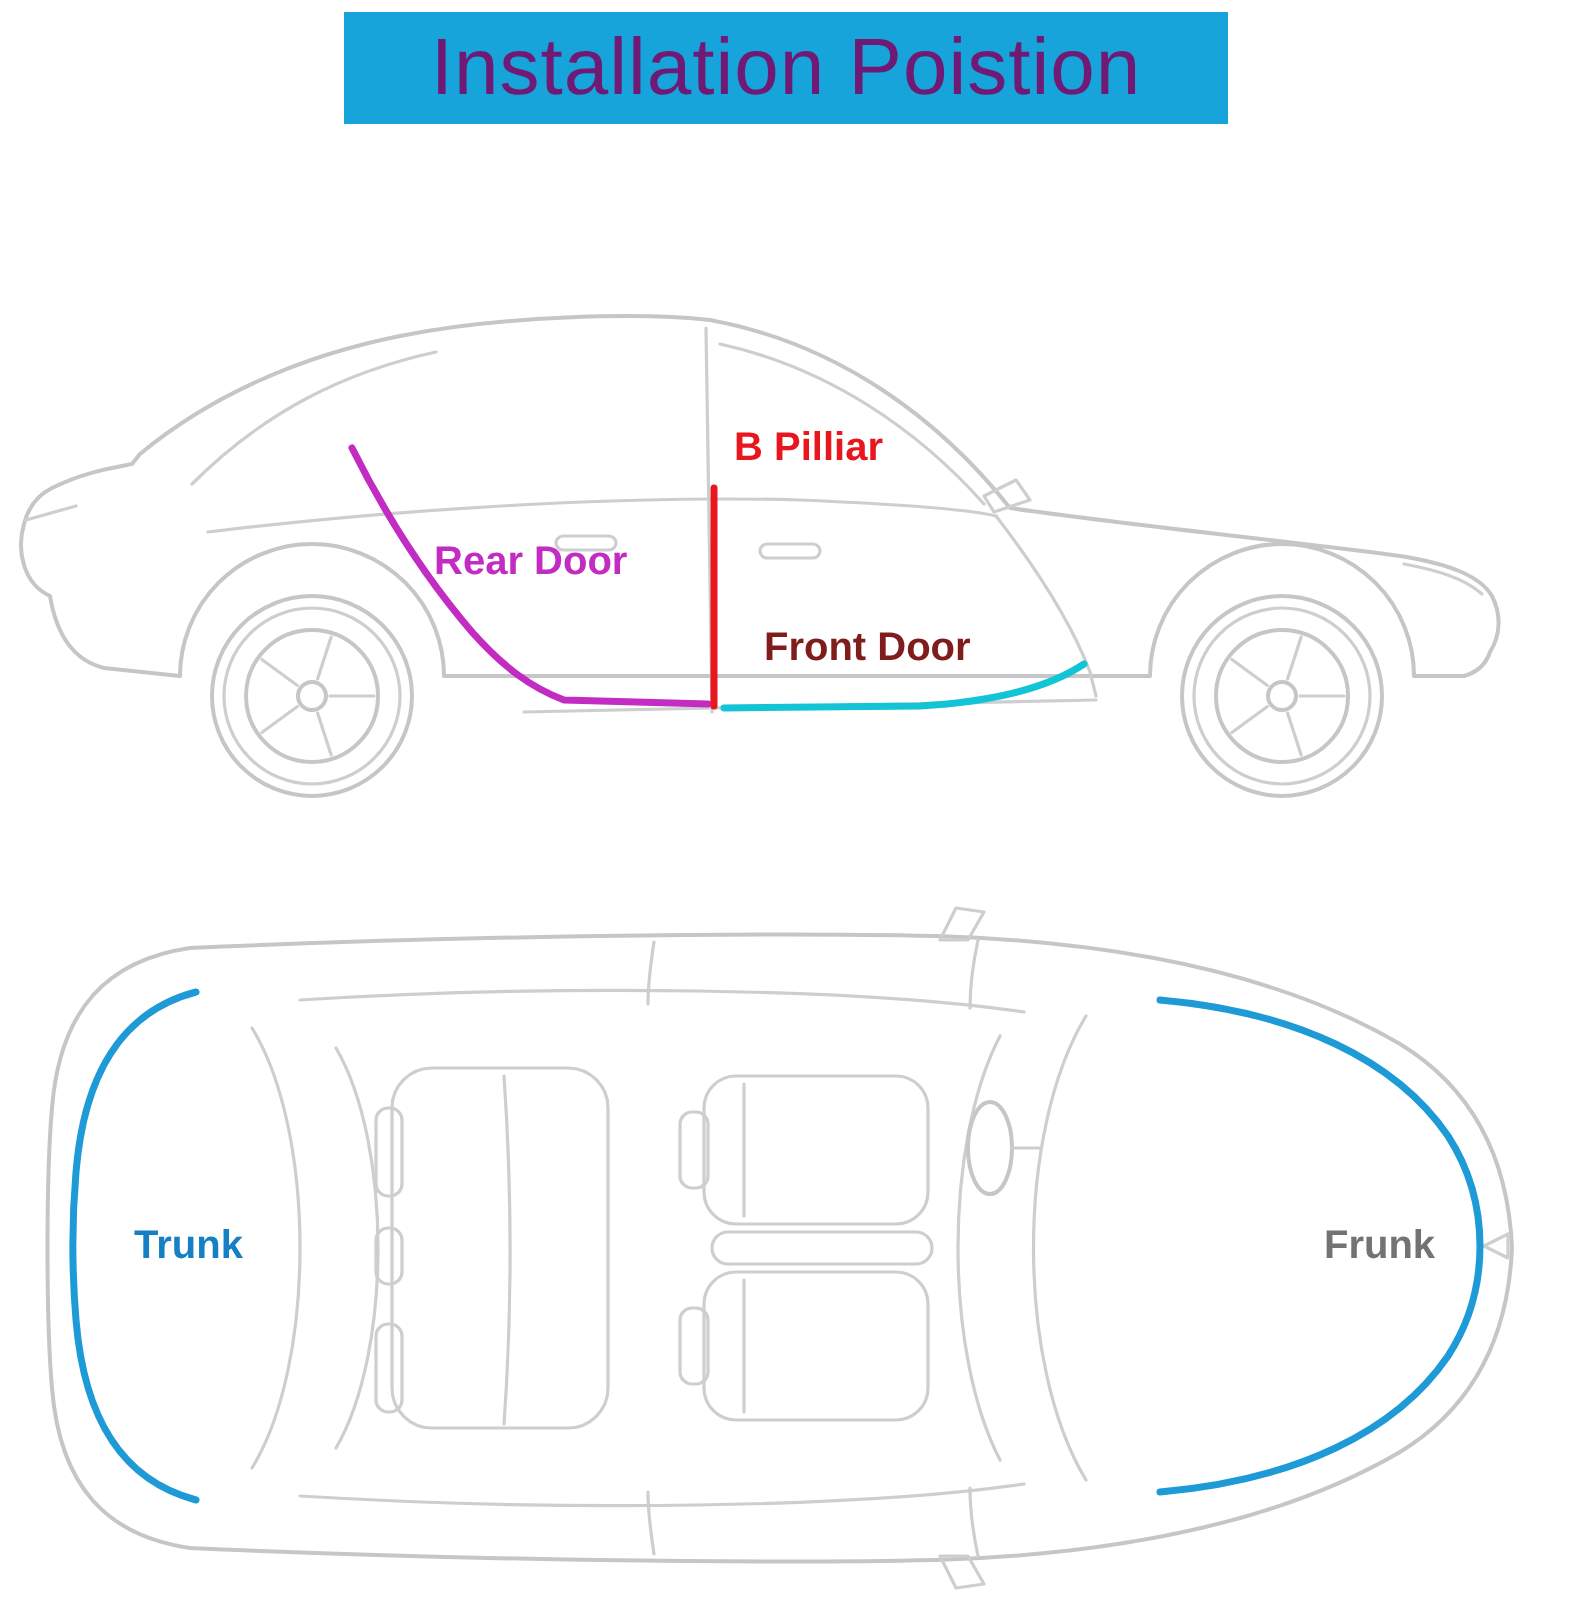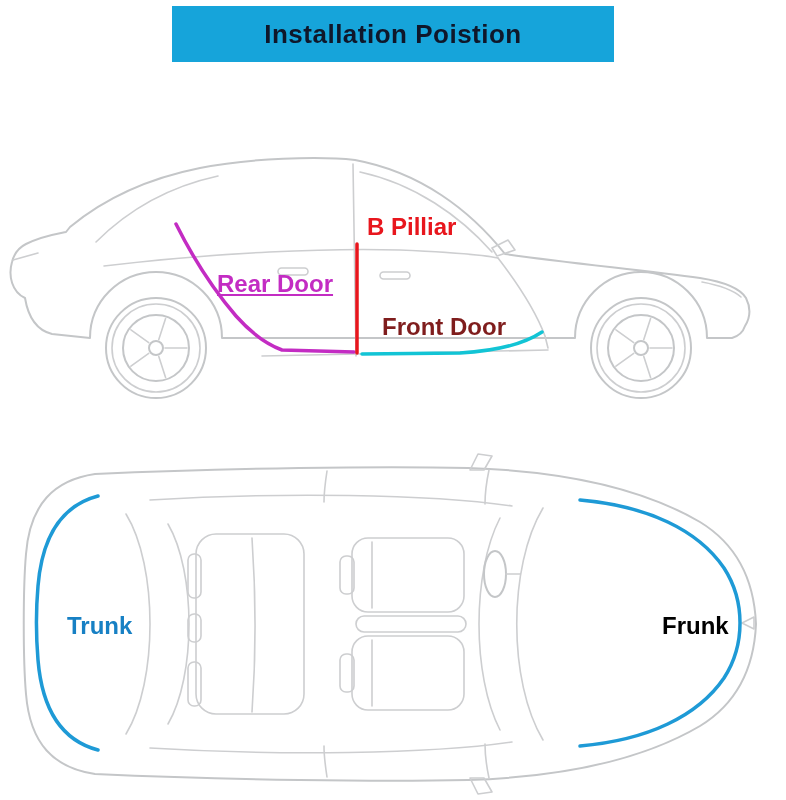--- a/index.html
+++ b/index.html
@@ -5,34 +5,34 @@
   html,body{margin:0;padding:0;background:#ffffff;}
   .canvas{
     position:relative;width:786px;height:800px;background:#ffffff;
     font-family:"Liberation Sans", sans-serif;overflow:hidden;
   }
   .banner{
     position:absolute;top:6px;left:50%;transform:translateX(-50%);
     width:442px;height:56px;background:#16a4da;
     display:flex;align-items:center;justify-content:center;
   }
-  .banner h1{margin:0;font-size:26px;font-weight:bold;color:#0f172a;letter-spacing:.5px;}
+  .banner h1{margin:0;font-size:40px;font-weight:normal;color:#701a75;letter-spacing:.5px;}
   .view{position:absolute;left:0;width:786px;height:352px;}
   .side-view{top:86px;}
   .top-view{top:446px;}
   svg{display:block;}
   .ln{fill:none;stroke:#c4c6c8;stroke-width:2;stroke-linecap:round;stroke-linejoin:round;}
   .ln-thin{fill:none;stroke:#cdced0;stroke-width:1.6;stroke-linecap:round;stroke-linejoin:round;}
   .seal{fill:none;stroke-width:3.5;stroke-linecap:round;stroke-linejoin:round;}
-  .label{position:absolute;font-weight:bold;font-size:24px;white-space:nowrap;}
+  .label{position:absolute;font-weight:bold;font-size:20px;white-space:nowrap;}
   .label-b-pillar{left:367px;top:213px;color:#e8161d;}
-  .label-rear-door{left:217px;top:270px;color:#c32cc3;text-decoration:underline;}
+  .label-rear-door{left:217px;top:270px;color:#c32cc3;}
   .label-front-door{left:382px;top:313px;color:#7f1d1d;}
   .label-trunk{left:47px;top:612px;color:#1780c4;margin-left:20px;}
-  .label-frunk{left:662px;top:612px;color:#000000;text-align:right;}
+  .label-frunk{left:662px;top:612px;color:#737373;text-align:right;}
 </style>
 </head>
 <body>
 
 <div class="canvas">
 
   <header class="banner">
     <h1>Installation Poistion</h1>
   </header>
 

